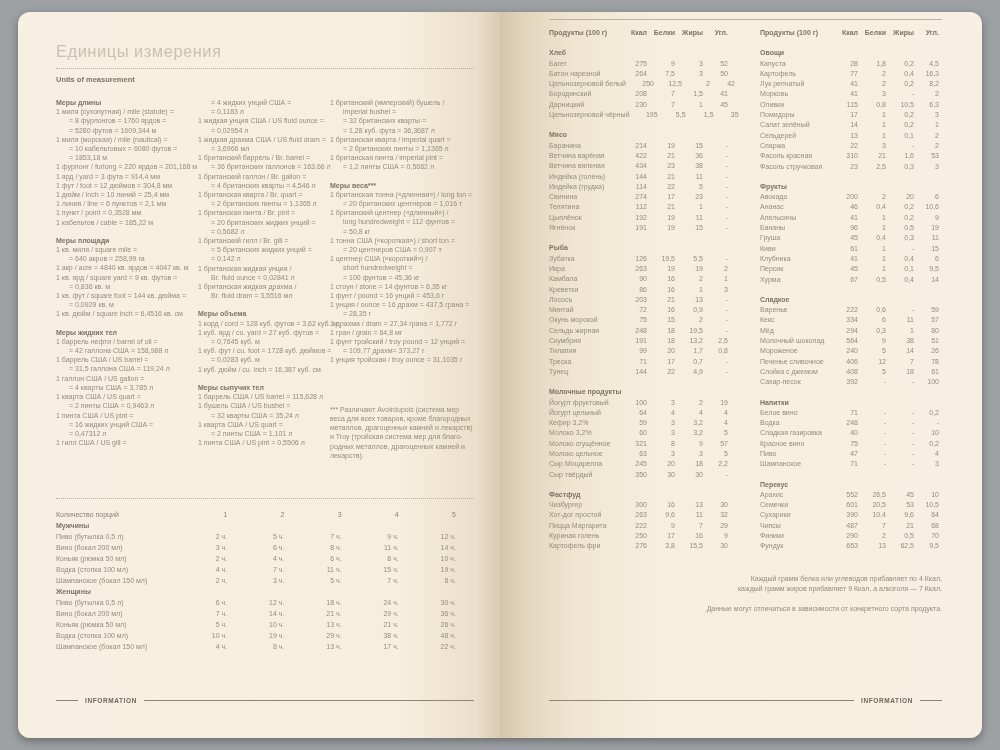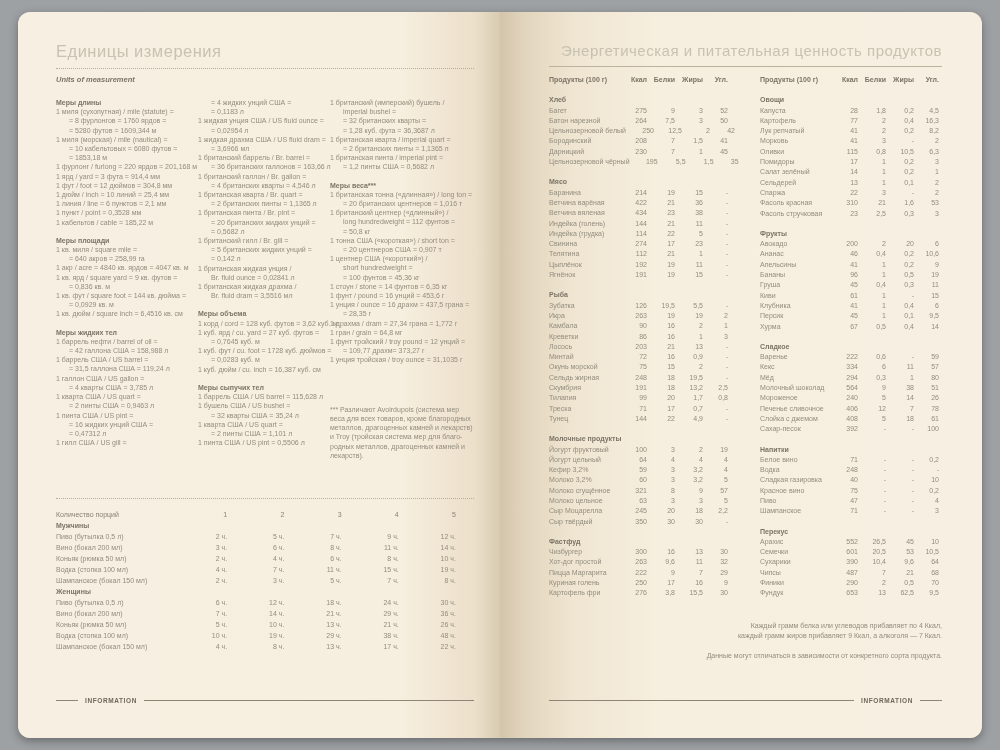--- a/index.html
+++ b/index.html
@@ -21,21 +21,21 @@
   .lp-content{position:absolute;left:38px;right:26px;top:0;}
   .rp-content{position:absolute;left:49px;right:40px;top:0;}
 
   .page-title{
     font-size:16.5px;letter-spacing:.5px;color:#c9c1b1;
     margin-top:30px;white-space:nowrap;
   }
   .rp-content .page-title{font-size:15px;text-align:right;}
   .dotted-rule{border:none;border-bottom:1px dotted #b7ad9a;margin:7px 0 0 0;height:0;}
   .solid-rule{border:none;border-bottom:1px solid #bdb29e;margin:7px 0 0 0;height:0;}
-  .page-subtitle{font-size:7.5px;font-weight:bold;color:#7c7466;margin-top:6px;font-style:italic;}
+  .page-subtitle{font-size:7.5px;font-weight:bold;color:#7c7466;margin-top:6px;}
   .rp-content .page-subtitle{text-align:right;}
 
   
   .measure-cols{display:flex;gap:6px;margin-top:14px;}
   .measure-col{flex:0 0 auto;}
   .mc0{width:136px;}
   .mc1{width:126px;}
   .mc2{width:146px;}
   .measure-block + .measure-block{margin-top:9px;}
   .measure-block.spacer{margin-top:40px;}
@@ -318,21 +318,20 @@
 
     <div class="page-footer">
       <div class="footer-line short"></div>
       <div class="footer-label">INFORMATION</div>
       <div class="footer-line long"></div>
     </div>
   </div>
 
   <div class="page right">
     <div class="rp-content">
-      <div class="page-title">Энергетическая и питательная ценность продуктов</div>
       <hr class="solid-rule">
 
       <div class="food-wrap">
         <div class="food-half">
             <div class="food-row food-head">
               <div class="lab">Продукты (100 г)</div>
               <div class="num">Ккал</div>
               <div class="num">Белки</div>
               <div class="num">Жиры</div>
               <div class="num">Угл.</div>

